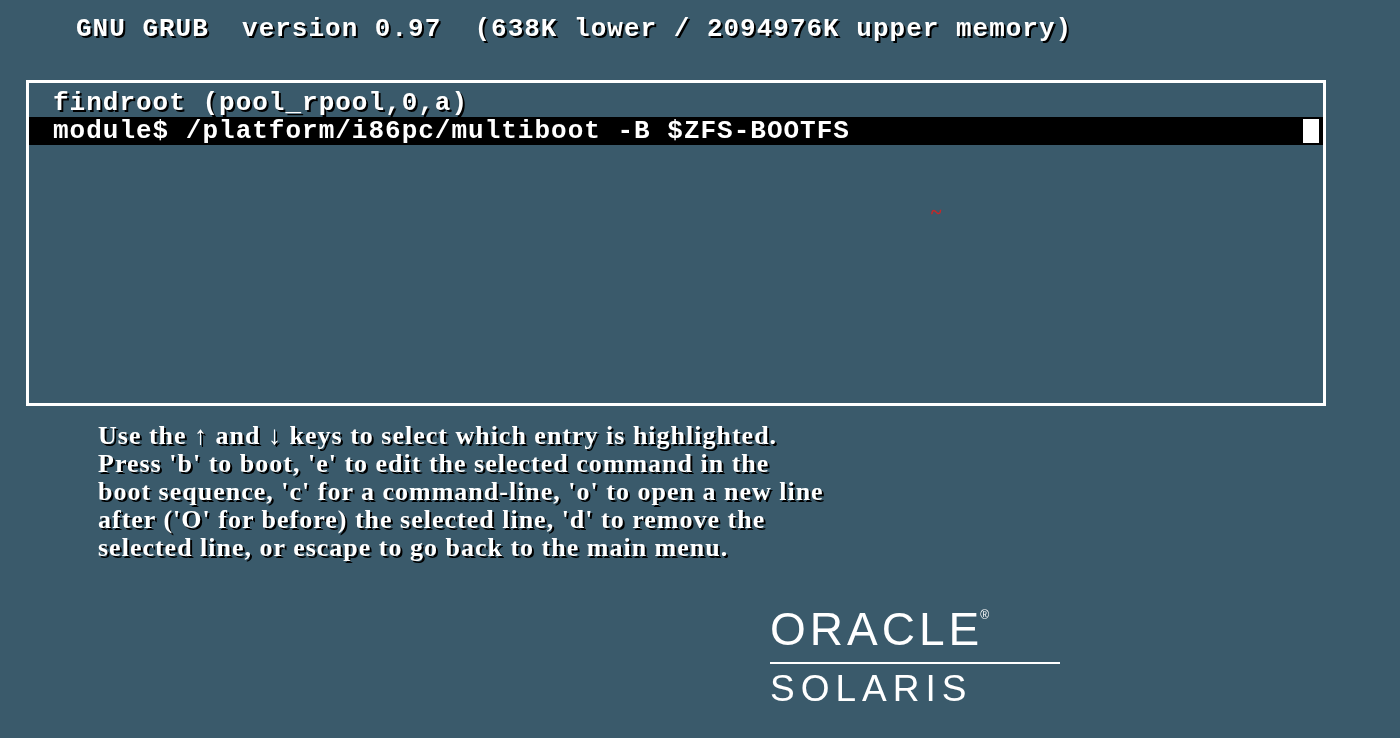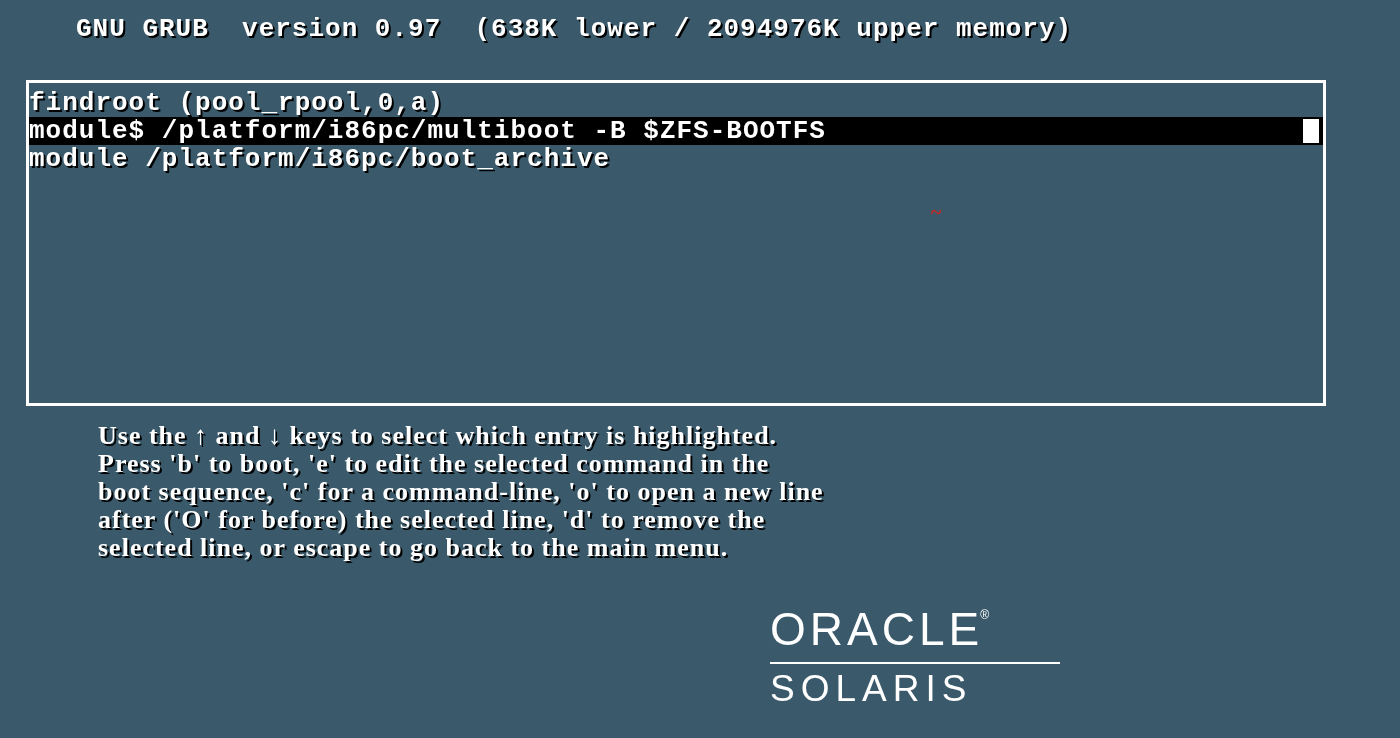--- a/index.html
+++ b/index.html
@@ -35,20 +35,21 @@
     height:326px;
     border:3px solid #ffffff;
     background:#3a5a6b;
     box-sizing:border-box;
     padding-top:6px;
   }
   .menu-line{
     font-size:26px;
     line-height:28px;
     letter-spacing:1px;
+    padding-left:24px;
     white-space:pre;
     text-shadow:2px 2px 0 #000;
   }
   .menu-line.selected{
     background:#000000;
     color:#ffffff;
     text-shadow:none;
     position:relative;
   }
   .menu-line.selected::after{
@@ -117,21 +118,20 @@
 </head>
 <body>
 
 <div class="screen">
 
   <div class="header">GNU GRUB  version 0.97  (638K lower / 2094976K upper memory)</div>
 
   <div class="menu-box">
     <div class="menu-line">findroot (pool_rpool,0,a)</div>
     <div class="menu-line selected">module$ /platform/i86pc/multiboot -B $ZFS-BOOTFS </div>
-    <div class="menu-line">module /platform/i86pc/boot_archive</div>
     <div class="annotation">~</div>
   </div>
 
   <div class="help">Use the ↑ and ↓ keys to select which entry is highlighted.
 Press 'b' to boot, 'e' to edit the selected command in the
 boot sequence, 'c' for a command-line, 'o' to open a new line
 after ('O' for before) the selected line, 'd' to remove the
 selected line, or escape to go back to the main menu.</div>
 
   <div class="brand">

